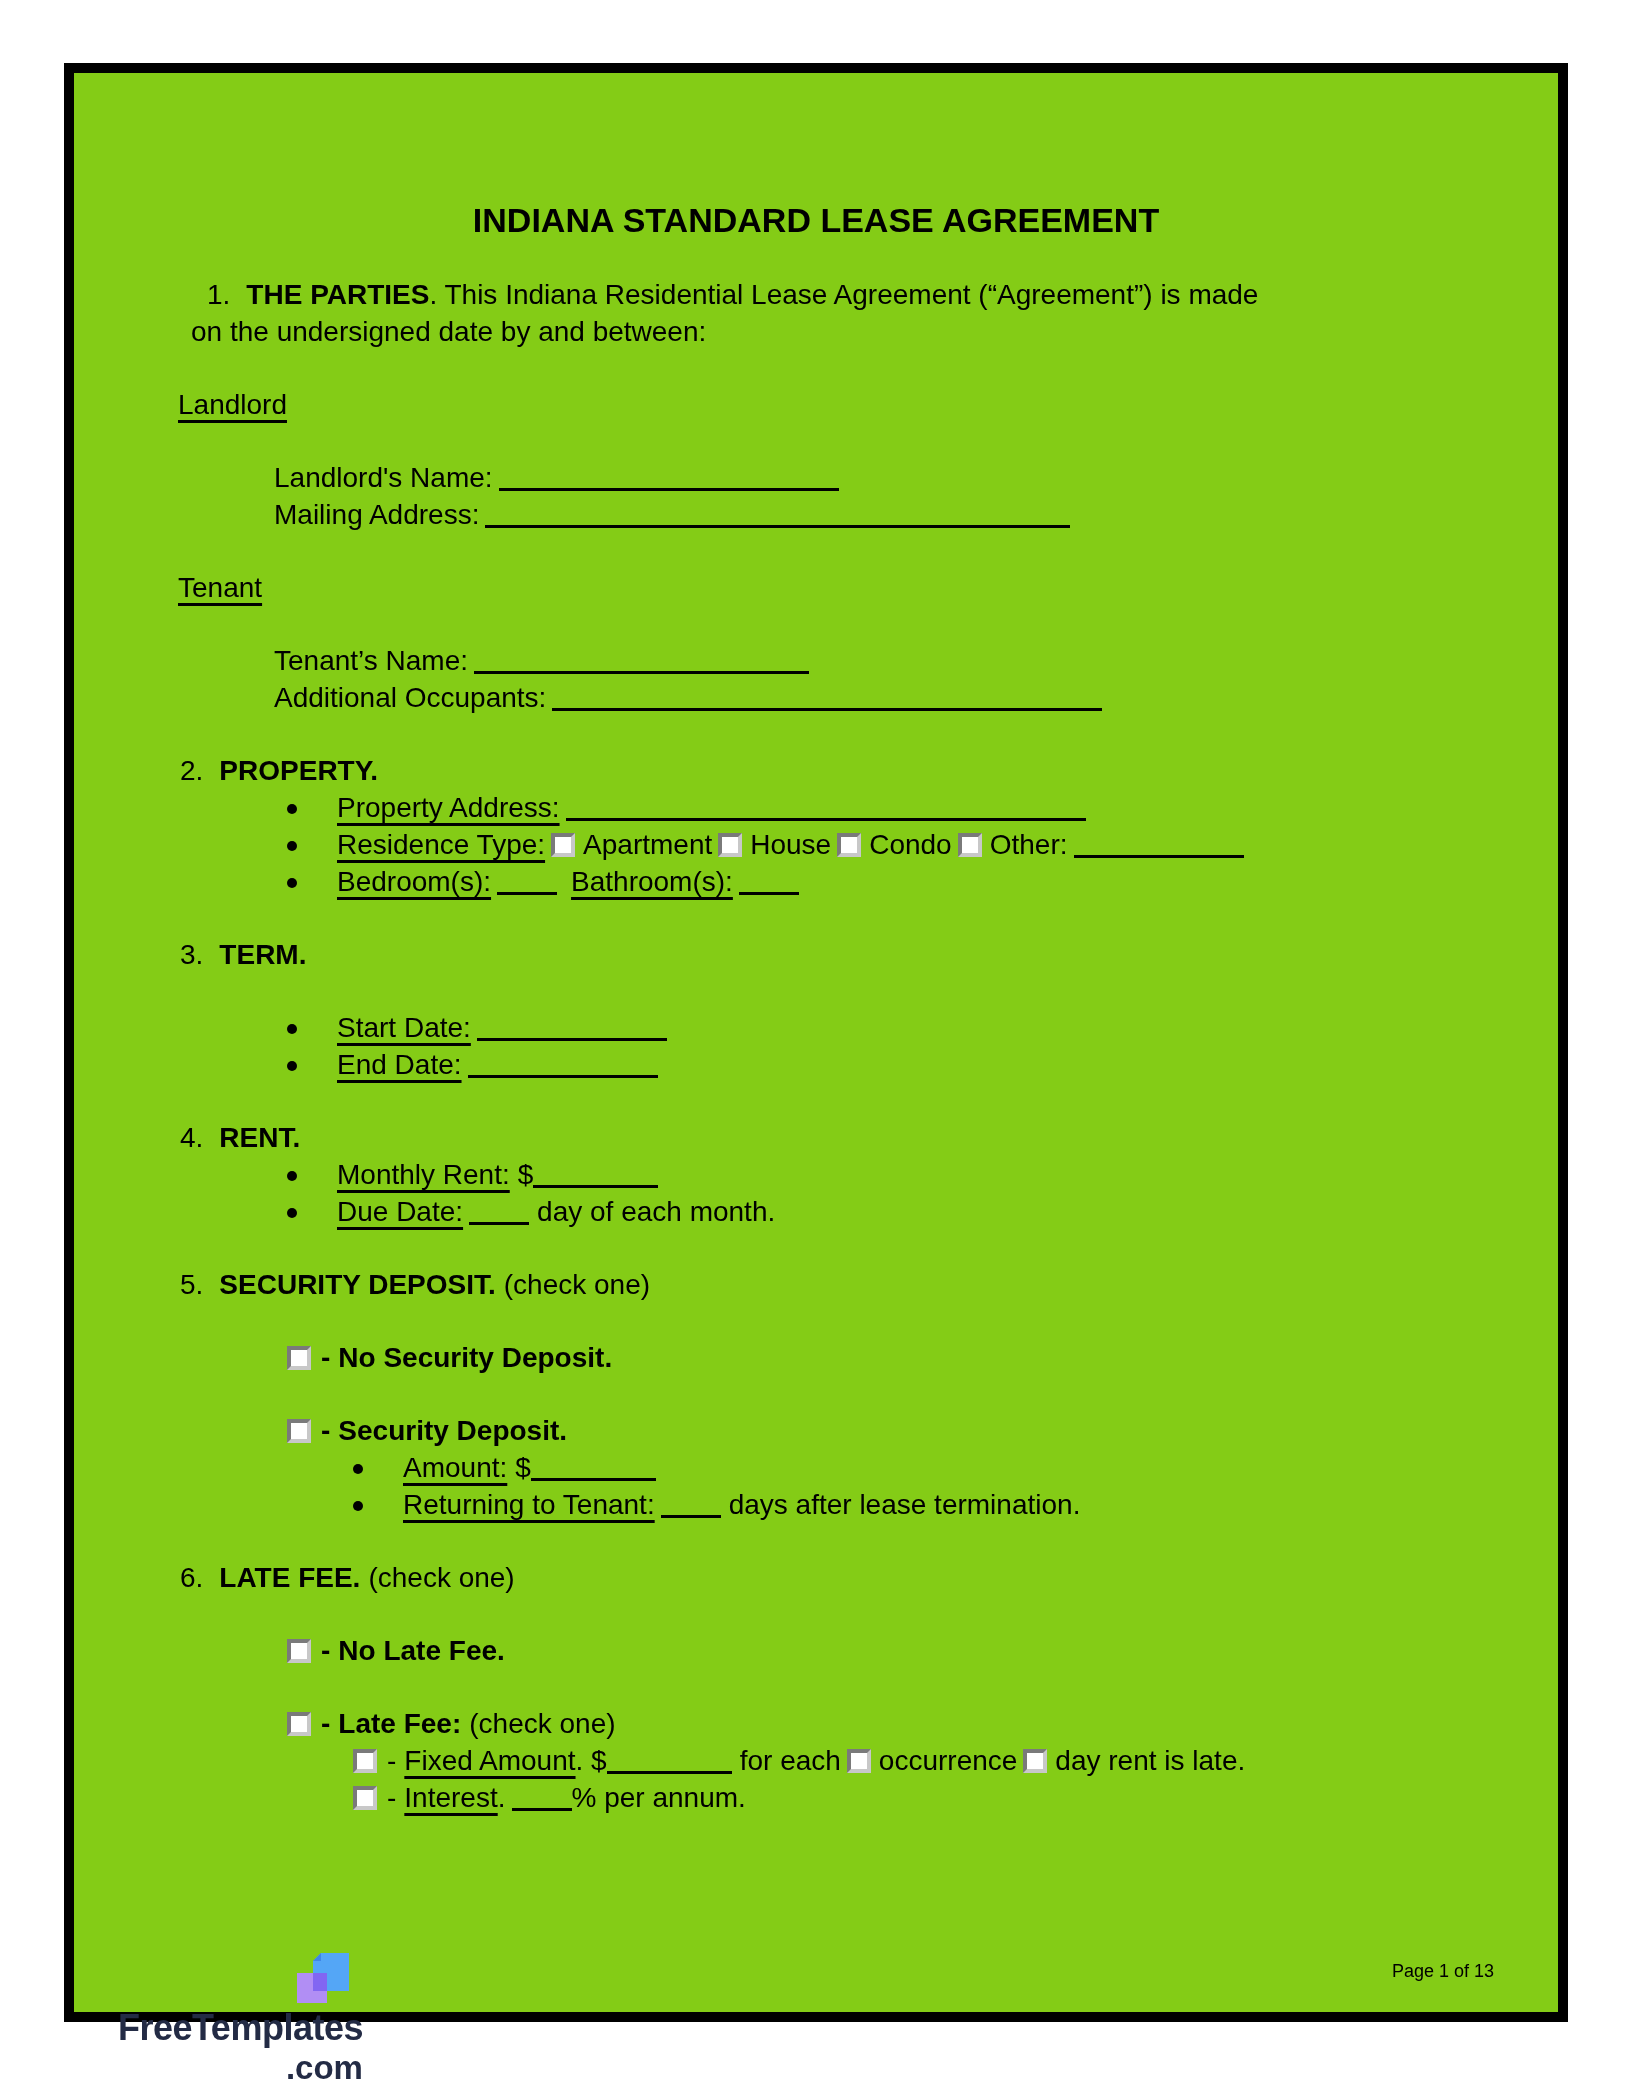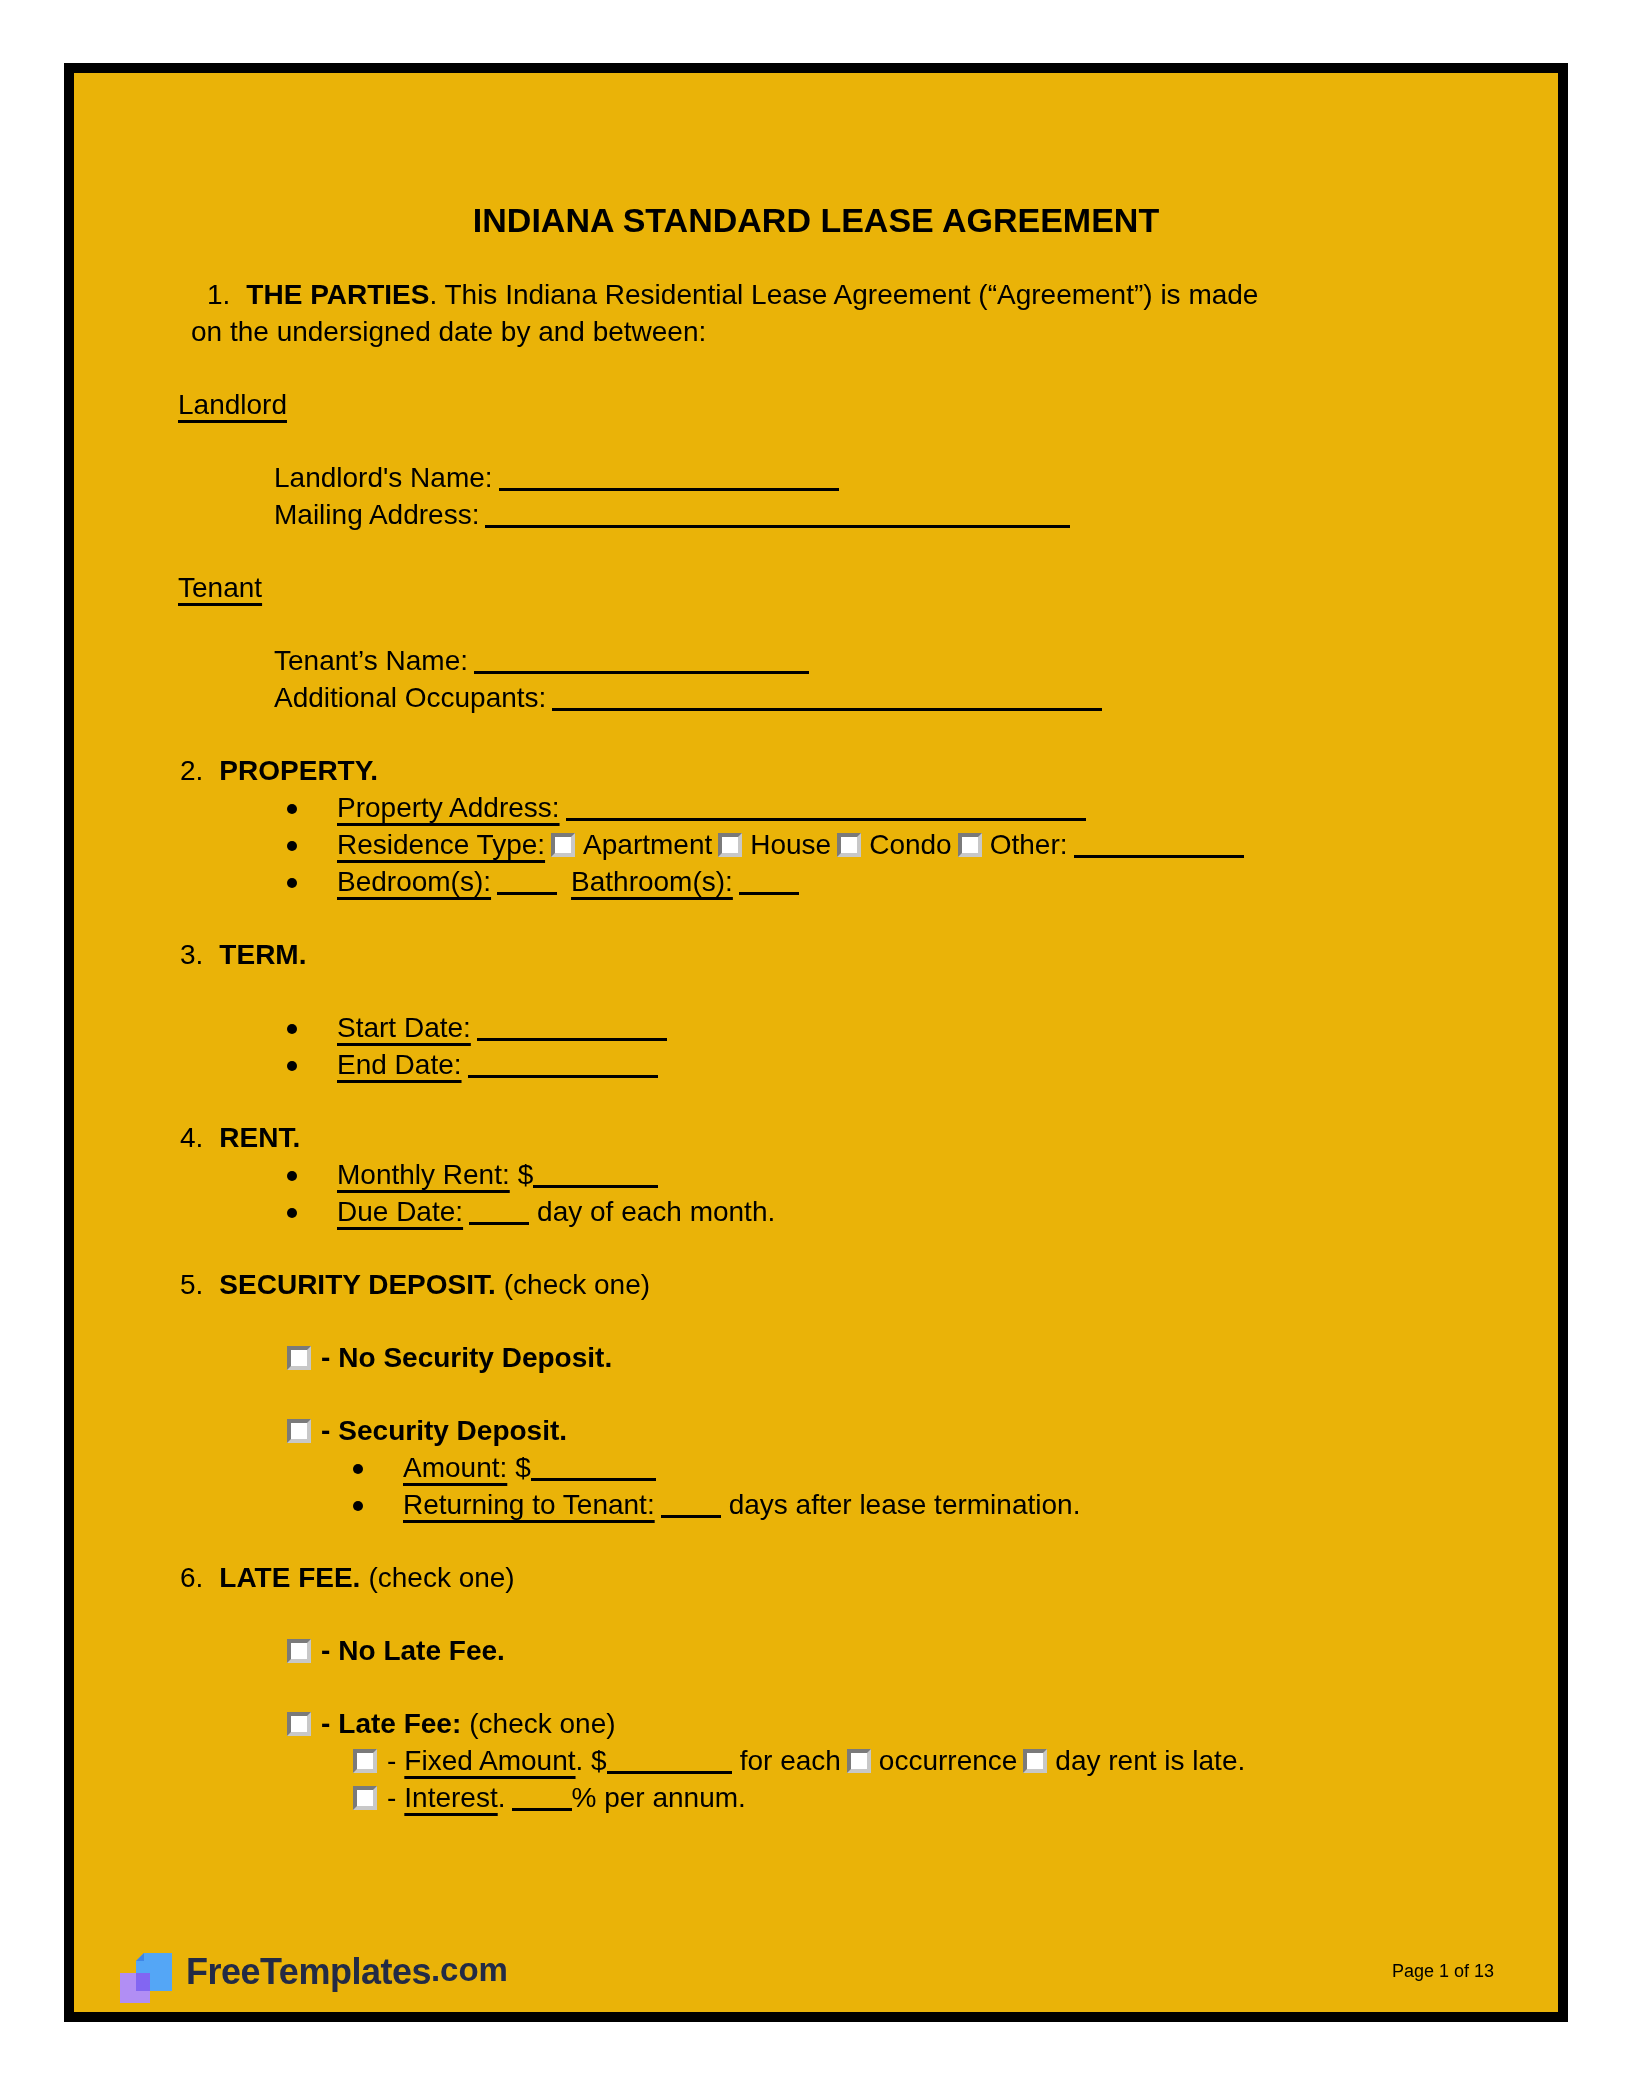--- a/index.html
+++ b/index.html
@@ -4,21 +4,21 @@
 <style>
   html,body { margin:0; padding:0; background:#fff; }
   body {
     width:1632px; height:2090px; position:relative;
     font-family:"Liberation Sans", sans-serif;
     font-size:28px; color:#000;
   }
   .page {
     position:absolute; left:64px; top:63px;
     width:1484px; height:1939px;
-    border:10px solid #000; background:#eab308;
+    border:10px solid #000; background:#84cc16;
   }
   .content { padding:127px 90px 0 90px; }
   .doc-title {
     margin:0; font-size:34px; font-weight:bold; text-align:center;
     line-height:40px;
   }
   p, .row { margin:0; line-height:37px; }
   .gap { margin-top:36px; }
   .intro { text-indent:16px; width:1070px;margin-left:27px; }
   .num { margin-right:16px; }
@@ -49,21 +49,21 @@
     vertical-align:-4px; margin-left:6px;
   }
   .ul-label {
     text-decoration:underline; text-decoration-thickness:2.5px; text-underline-offset:6px;
   }
   .sfx { margin-left:8px; }
   b { font-weight:bold; }
   
   .footer-logo {
     position:absolute; left:44px; top:1878px;
-    display:flex; align-items:flex-start;
+    display:flex; align-items:flex-end;flex-direction:column;
   }
   .logo-icon { width:56px; height:56px; margin-right:12px; }
   .brand-text { font-size:36px; font-weight:bold; color:#232b45; letter-spacing:-0.5px; }
   .brand-suffix { font-size:33px; font-weight:bold; color:#232b45; }
   .page-num {
     position:absolute; top:1888px; right:64px; font-size:18px;
   }
 </style>
 </head>
 <body>

